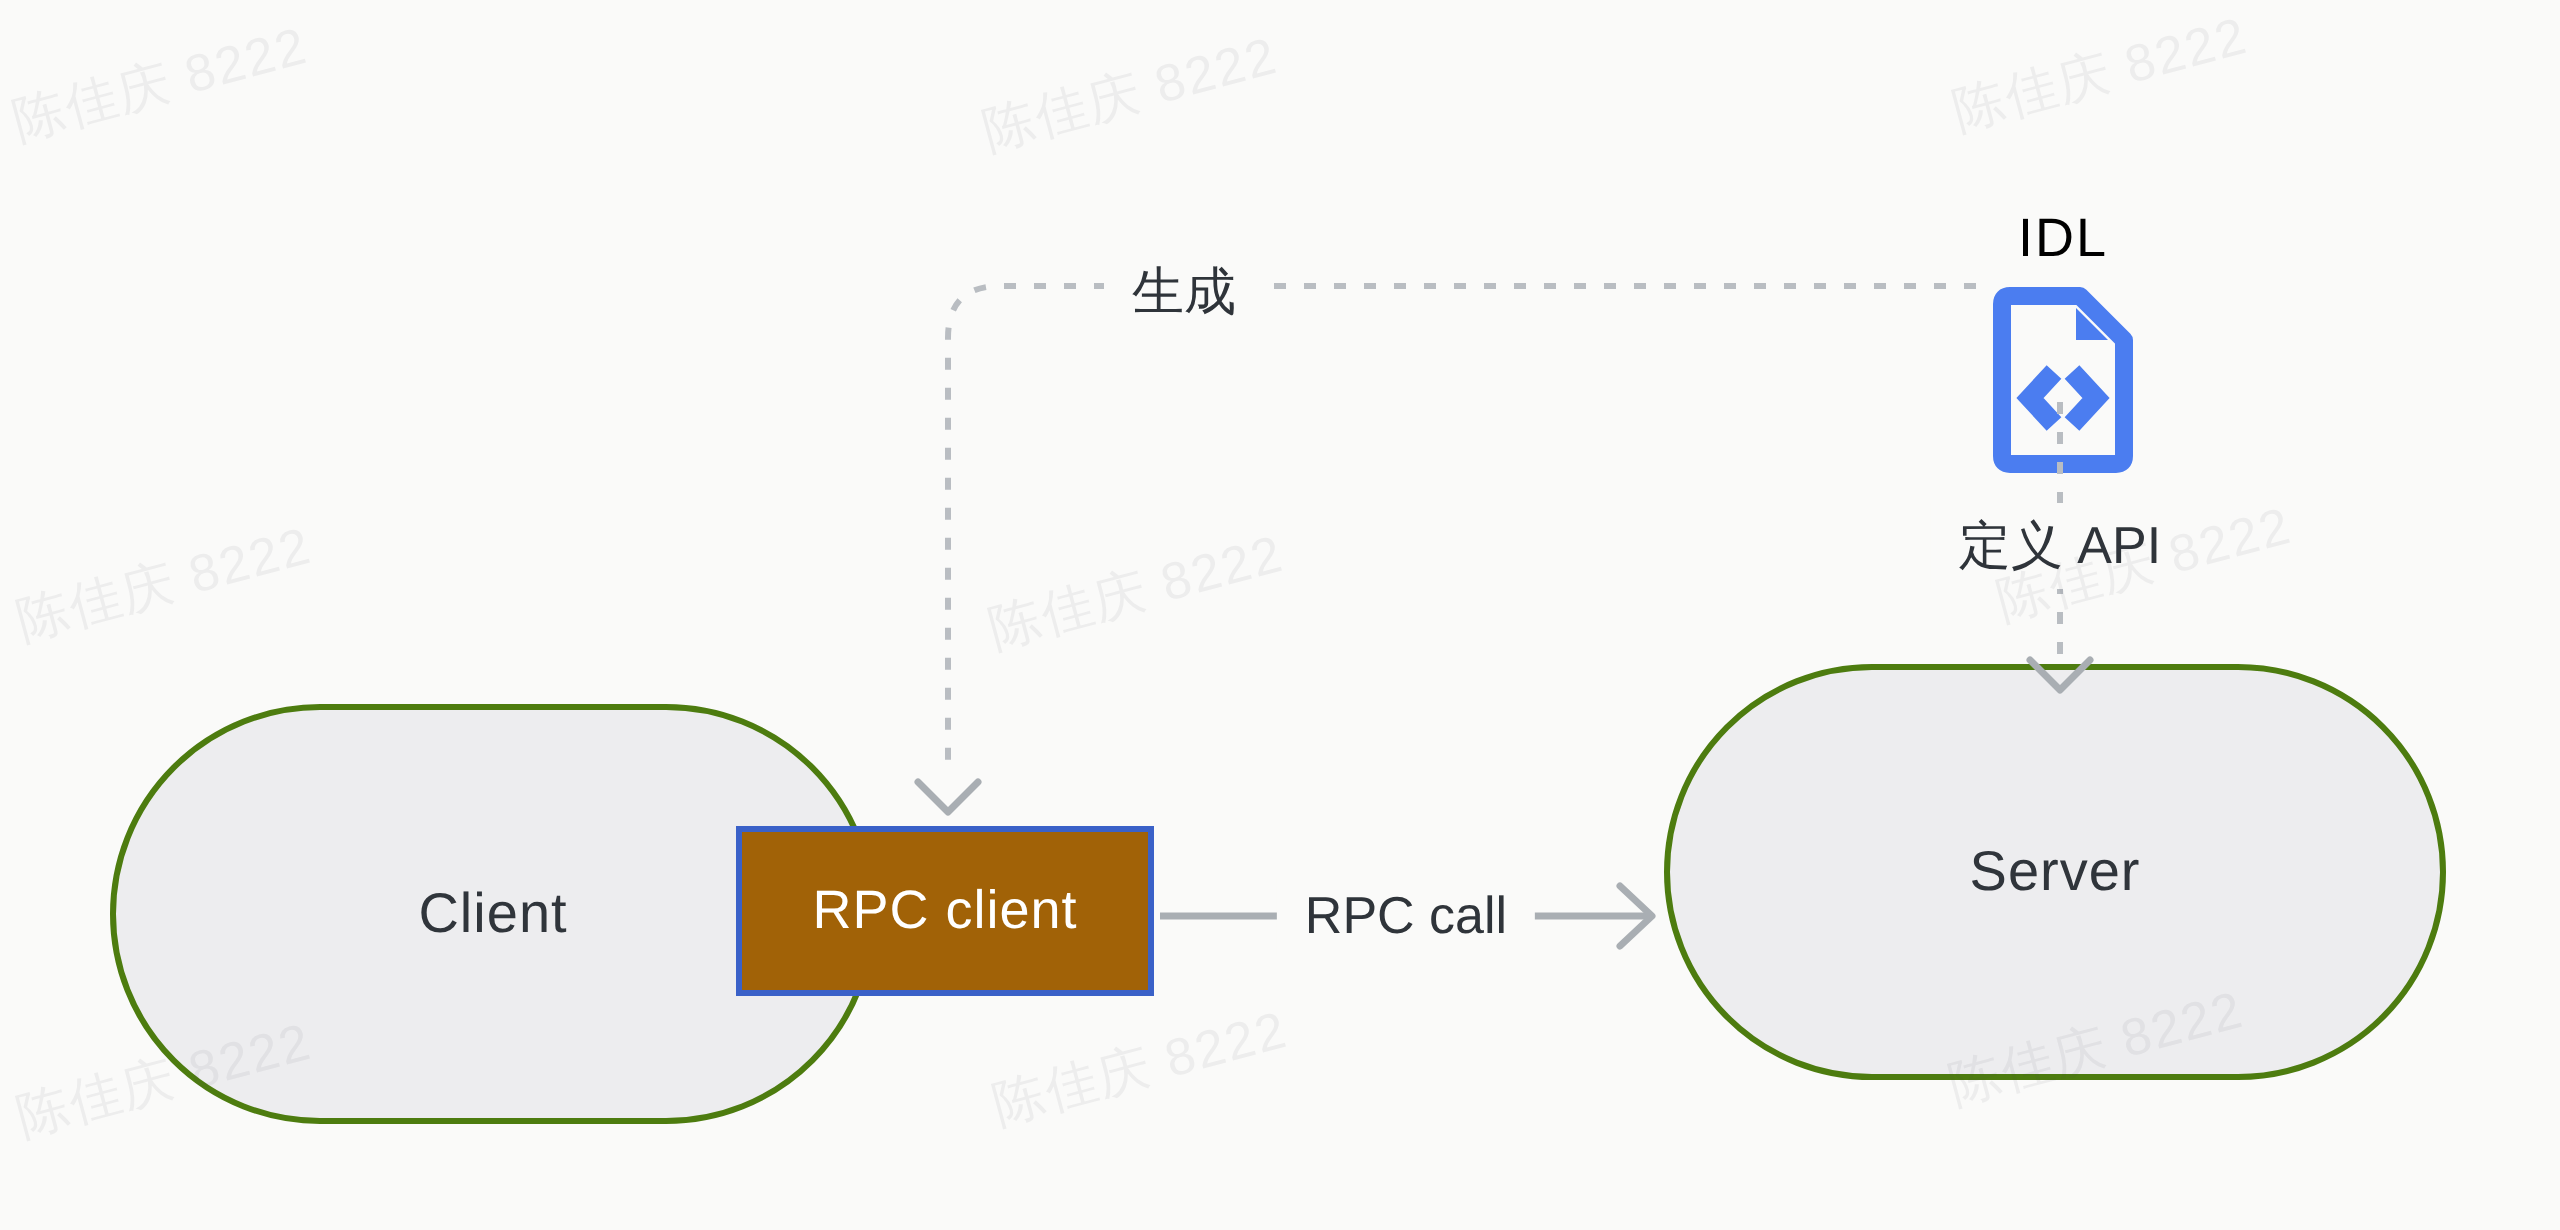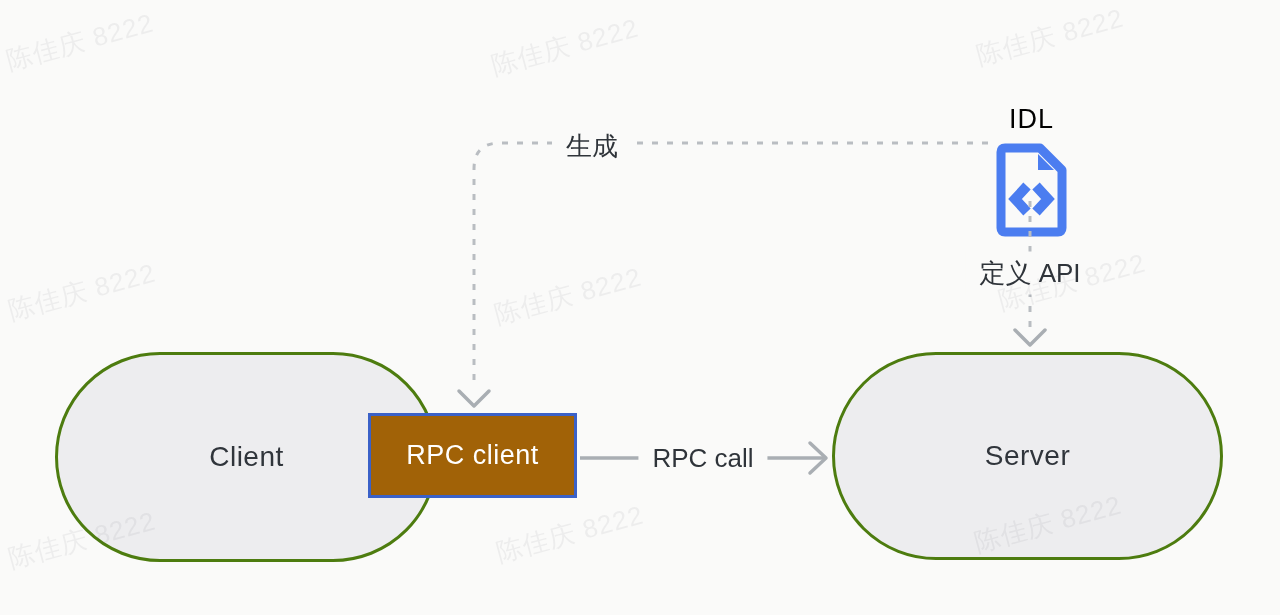--- a/index.html
+++ b/index.html
@@ -22,21 +22,21 @@
     background: #ededef;
     border: 3px solid #4d7c0f;
     border-radius: 120px;
     display: flex;
     align-items: center;
     justify-content: center;
     box-sizing: border-box;
     z-index: 2;
   }
   .oval-client { left: 55px;  top: 352px; width: 383px; height: 210px; }
-  .oval-server { left: 832px; top: 352px; width: 391px; height: 208px; }
+  .oval-server { left: 832px; top: 332px; width: 391px; height: 208px; }
   .node-label {
     font-size: 28px;
     color: #30353b;
     letter-spacing: 0.5px;
   }
 
   .rpc-box {
     position: absolute;
     left: 368px; top: 413px;
     width: 209px; height: 85px;

